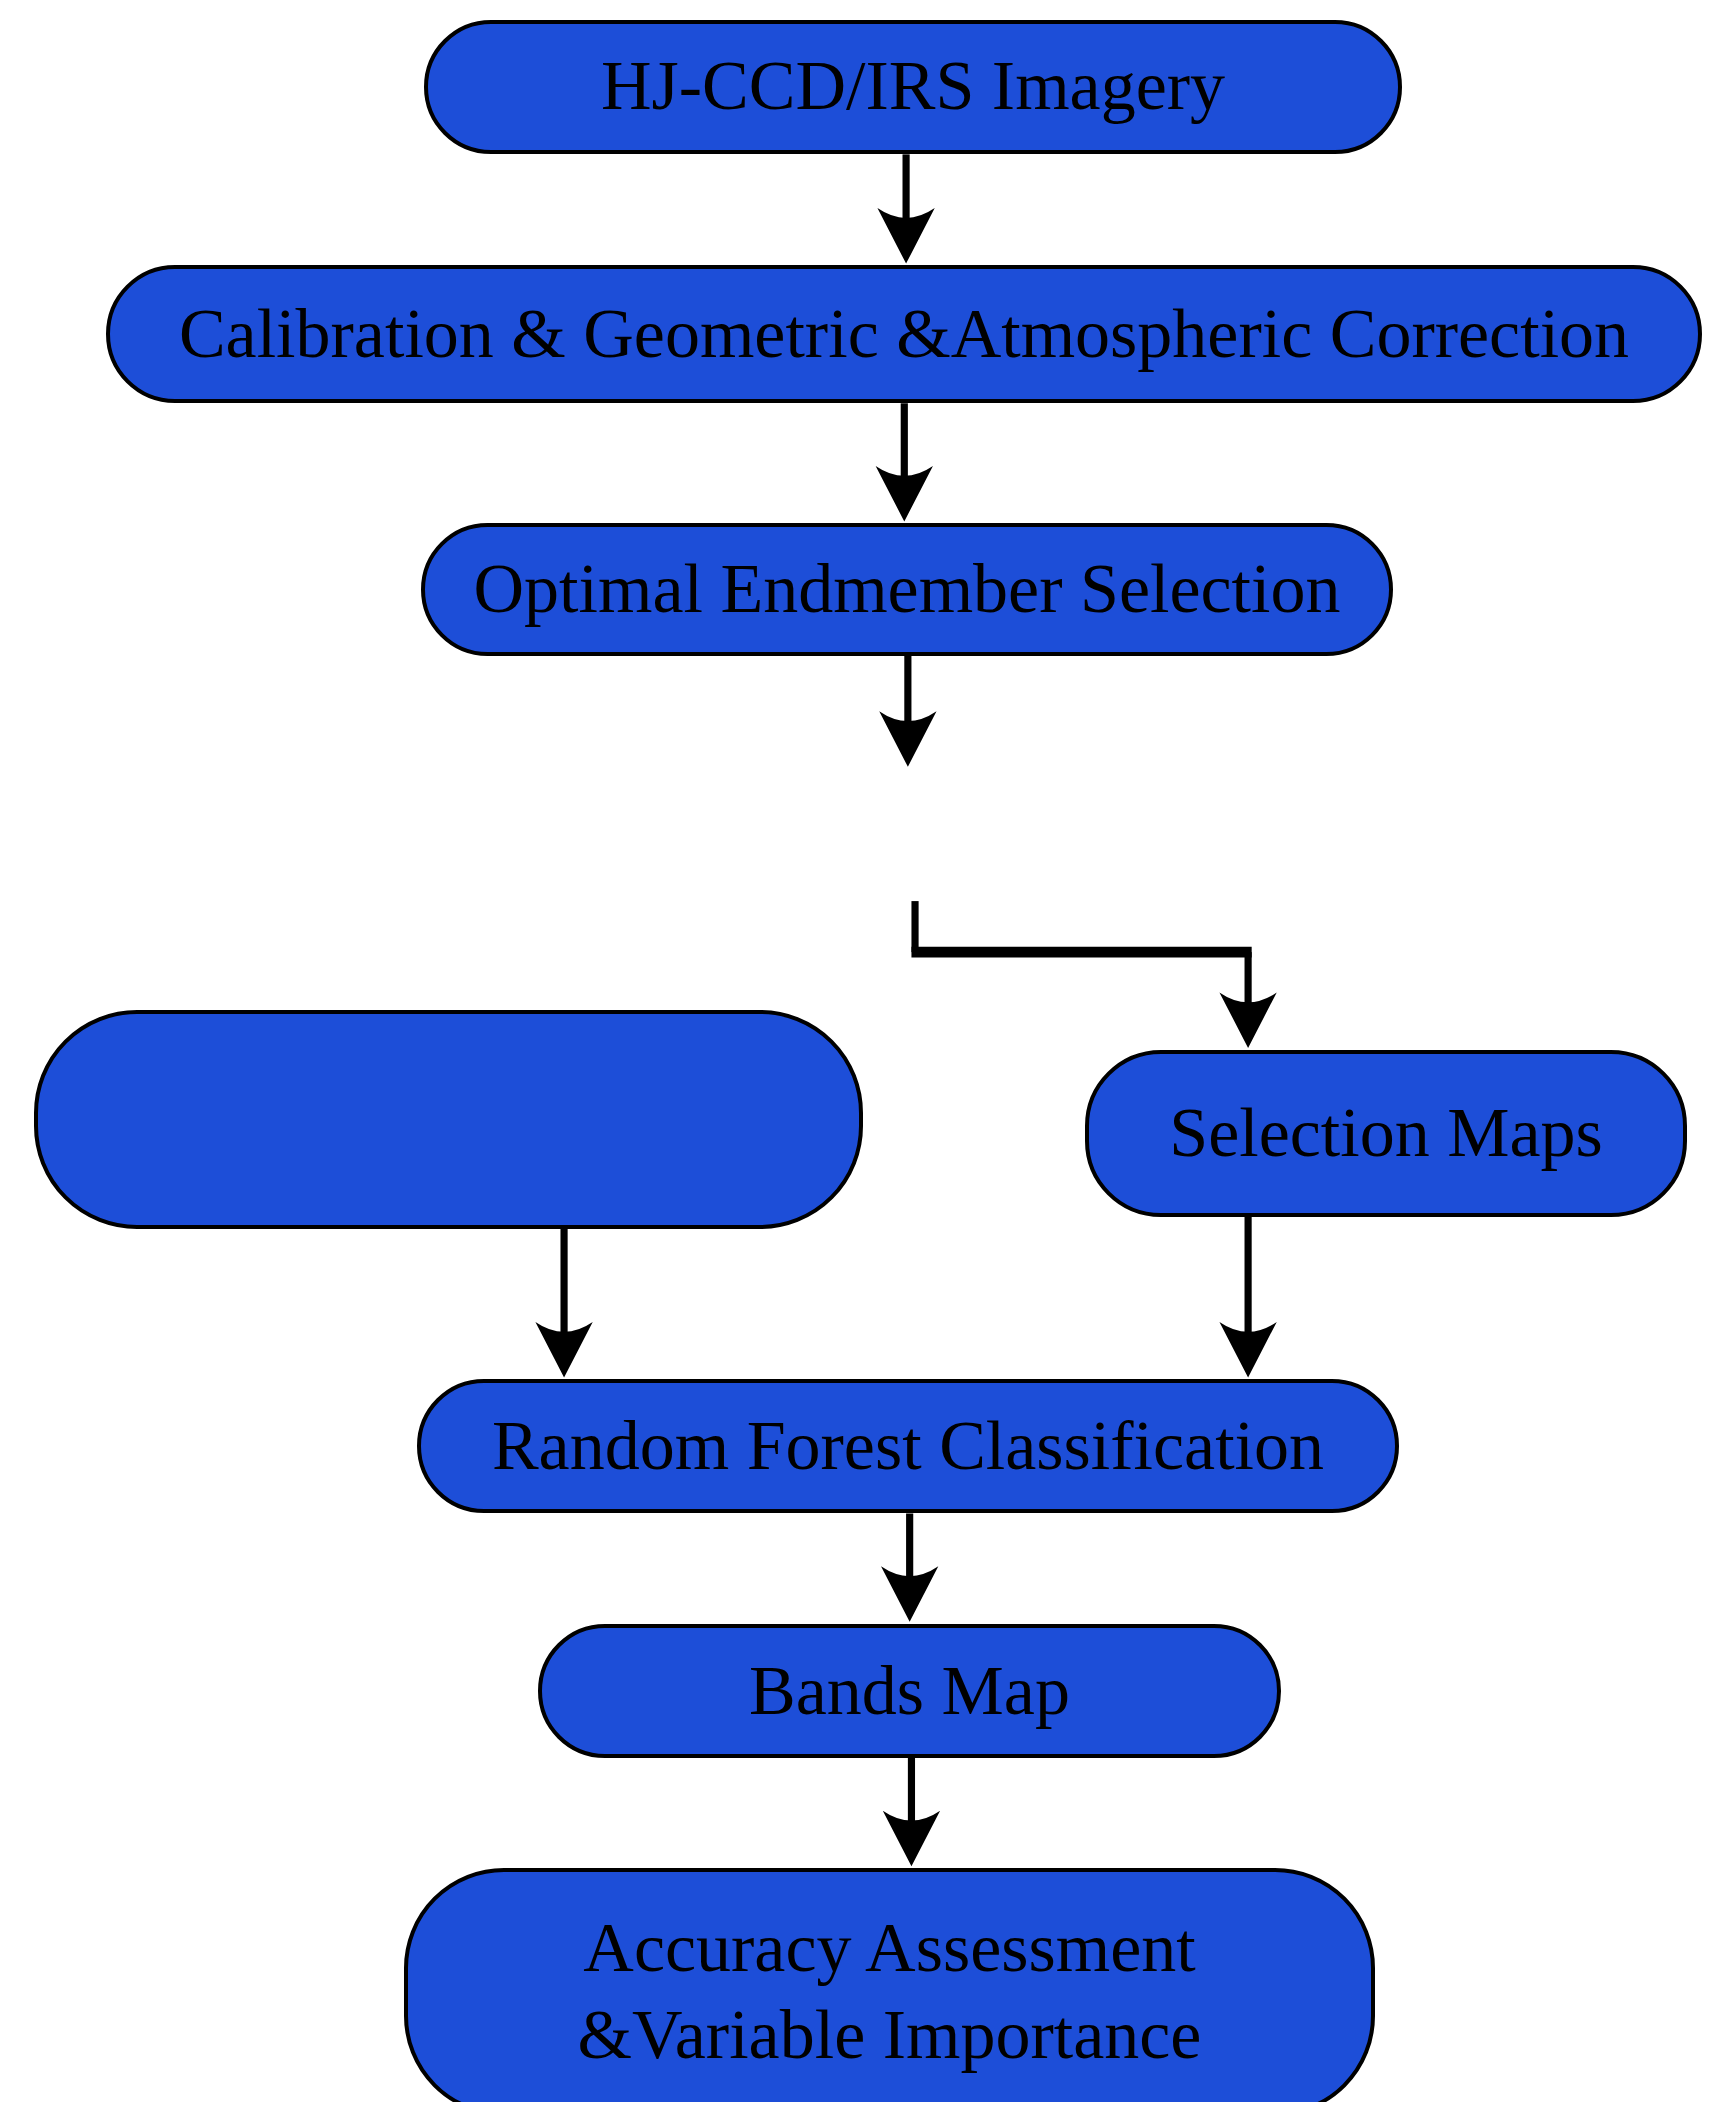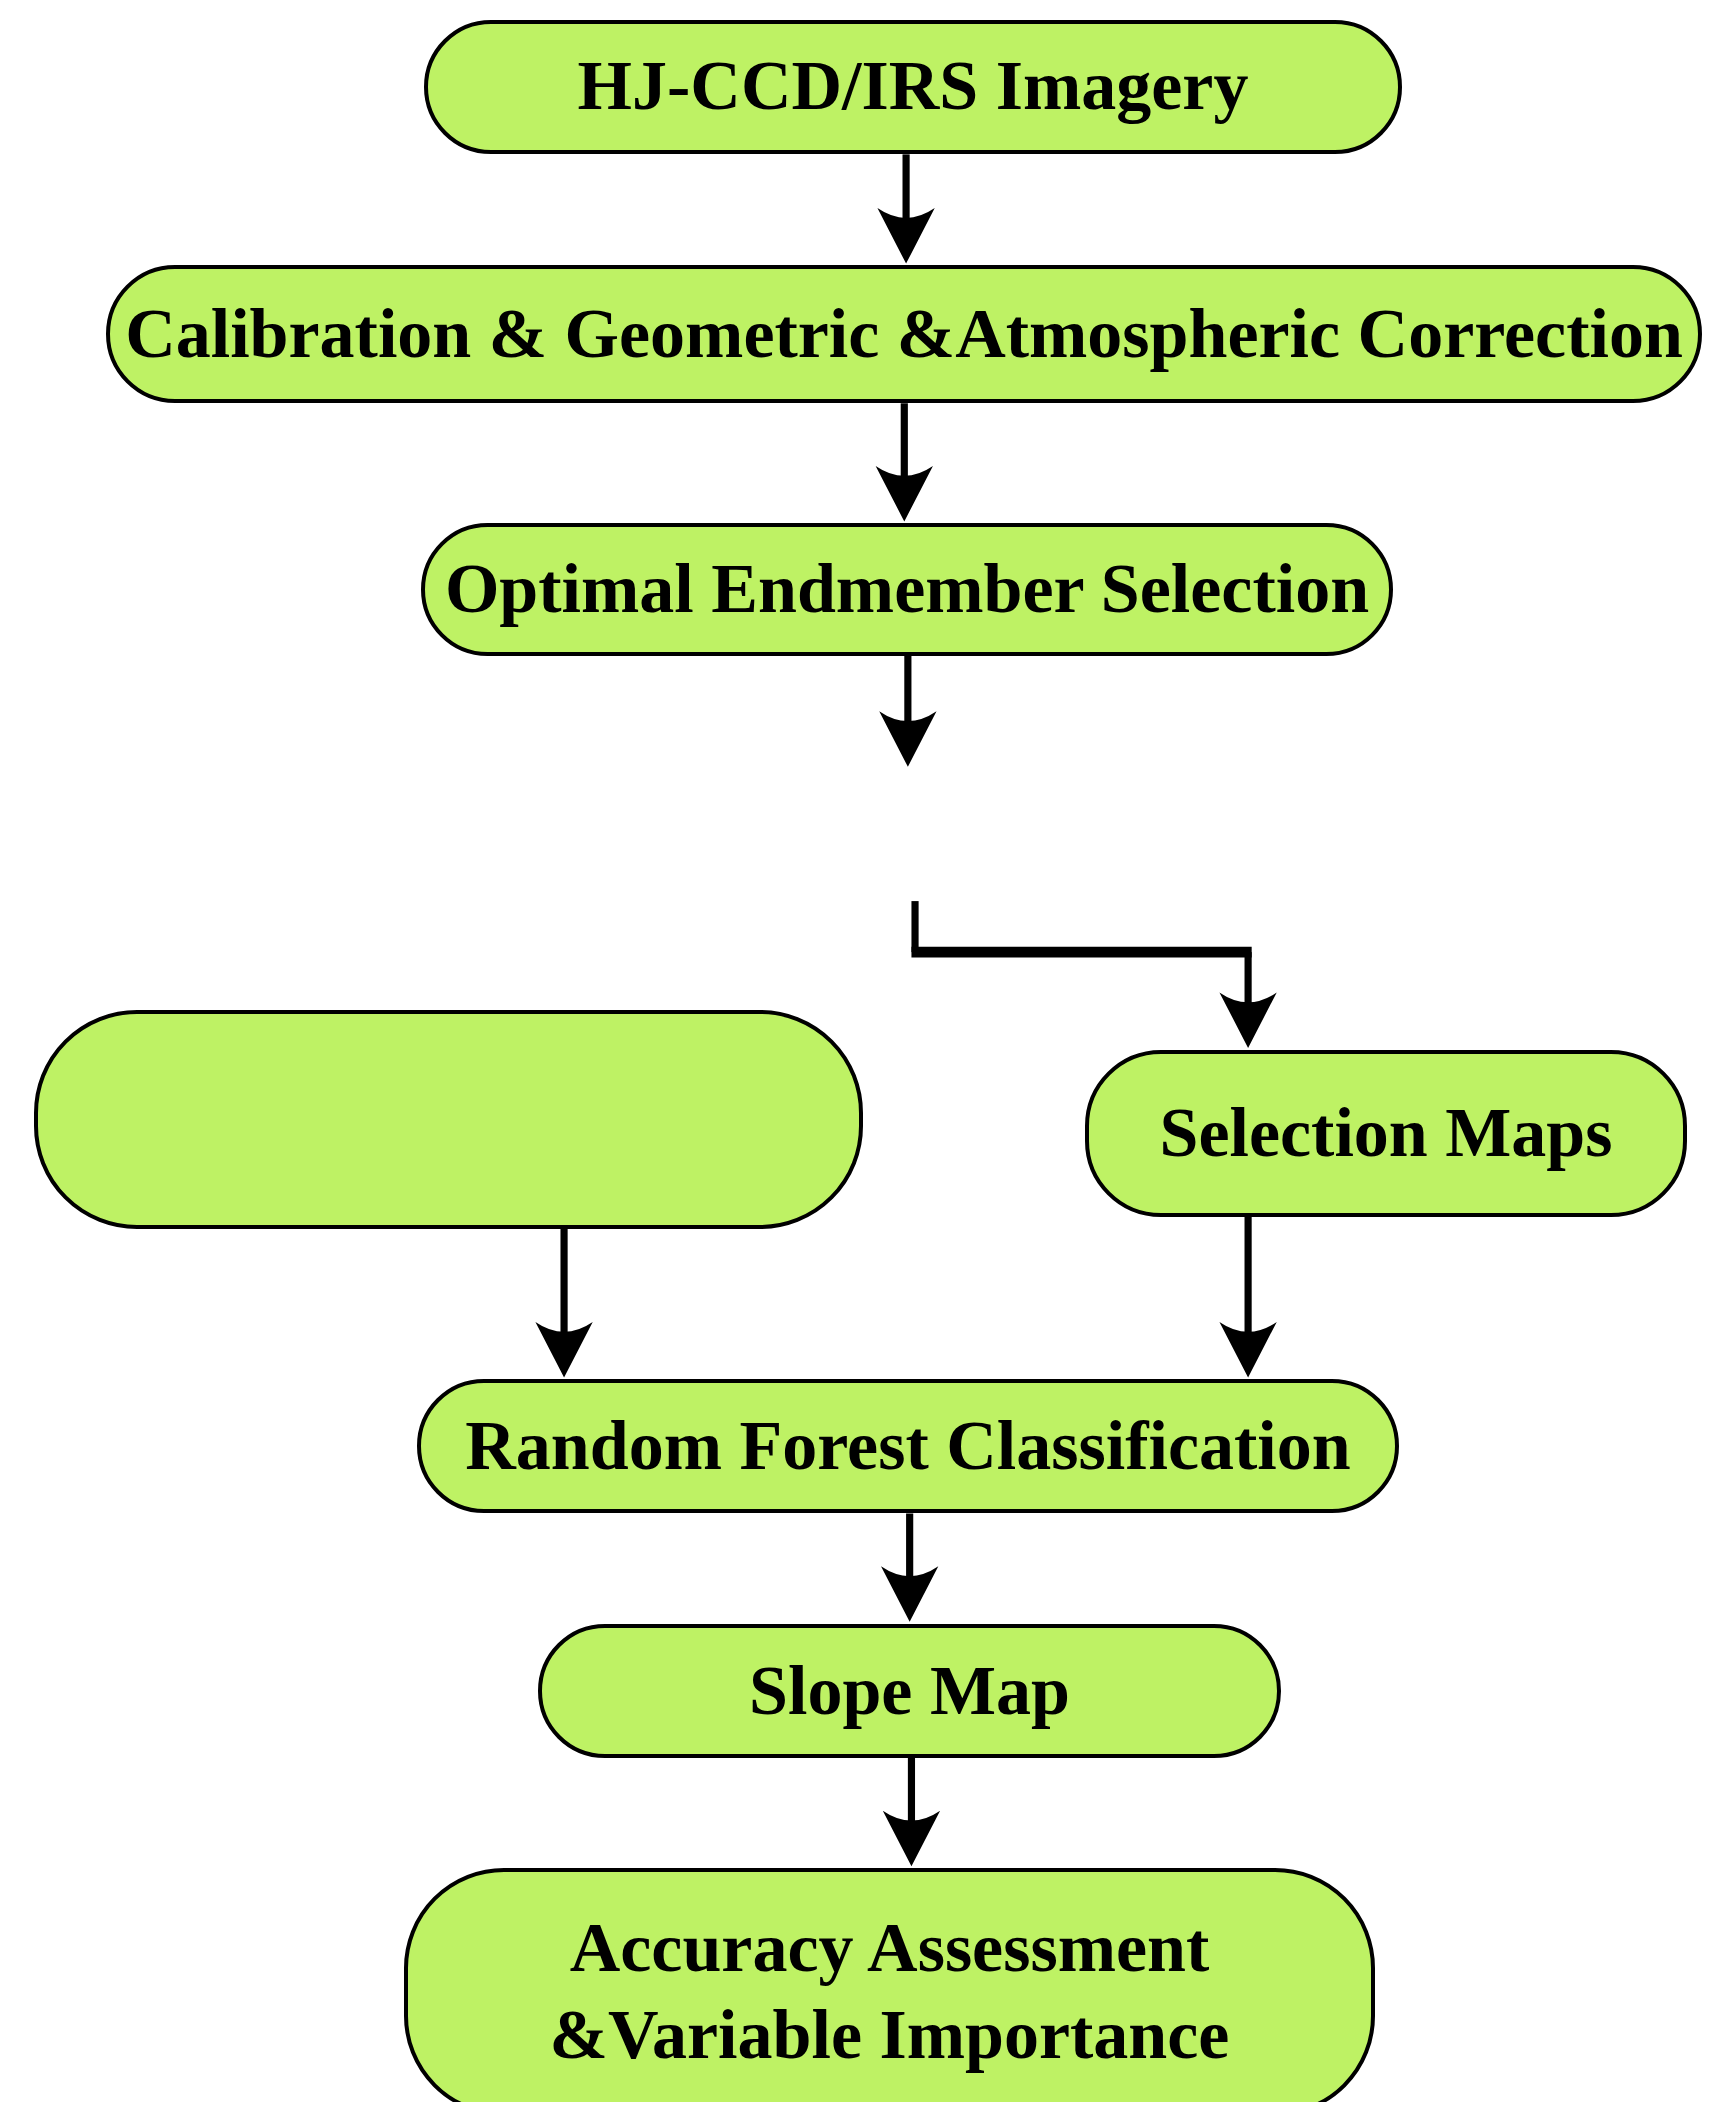--- a/index.html
+++ b/index.html
@@ -35,30 +35,29 @@
     fill: none;
   }
   .head {
     fill: #000000;
     stroke: none;
   }
   .node {
     position: absolute;
     box-sizing: border-box;
     border: 4.5px solid #000000;
-    background: #bef264;
+    background: #1d4ed8;
     display: flex;
     flex-direction: column;
     align-items: center;
     justify-content: center;
     text-align: right;
     font-size: 70px;
     line-height: 1.24;
     white-space: nowrap;
-    font-weight: bold;
   }
   .node-label { display: block; }
 
   
   #n-imagery      { left: 424px;  top: 19.7px;   width: 978px; height: 134px; border-radius: 68px; }
   #n-calibration  { left: 106px;  top: 265px;  width: 1596px; height: 138px; border-radius: 70px; }
   #n-endmember    { left: 421px;  top: 523px;  width: 972px; height: 133px; border-radius: 67px; }
   #n-mesam        { left: 421px;  top: 768px;  width: 972px; height: 133px; border-radius: 67px; }
   #n-reflectance  { left: 34px;   top: 1010px; width: 829px;  height: 219px; border-radius: 103px; }
   #n-fraction     { left: 1085px; top: 1050px; width: 602px;  height: 167px; border-radius: 76px; }
@@ -118,21 +117,21 @@
 
   <div class="node" id="n-fraction">
     <span class="node-label">Selection Maps</span>
   </div>
 
   <div class="node" id="n-randomforest">
     <span class="node-label">Random Forest Classification</span>
   </div>
 
   <div class="node" id="n-floodmap">
-    <span class="node-label">Slope Map</span>
+    <span class="node-label">Bands Map</span>
   </div>
 
   <div class="node" id="n-accuracy">
     <span class="node-label">Accuracy Assessment</span>
     <span class="node-label">&amp;Variable Importance</span>
   </div>
 
 </div>
 
 

